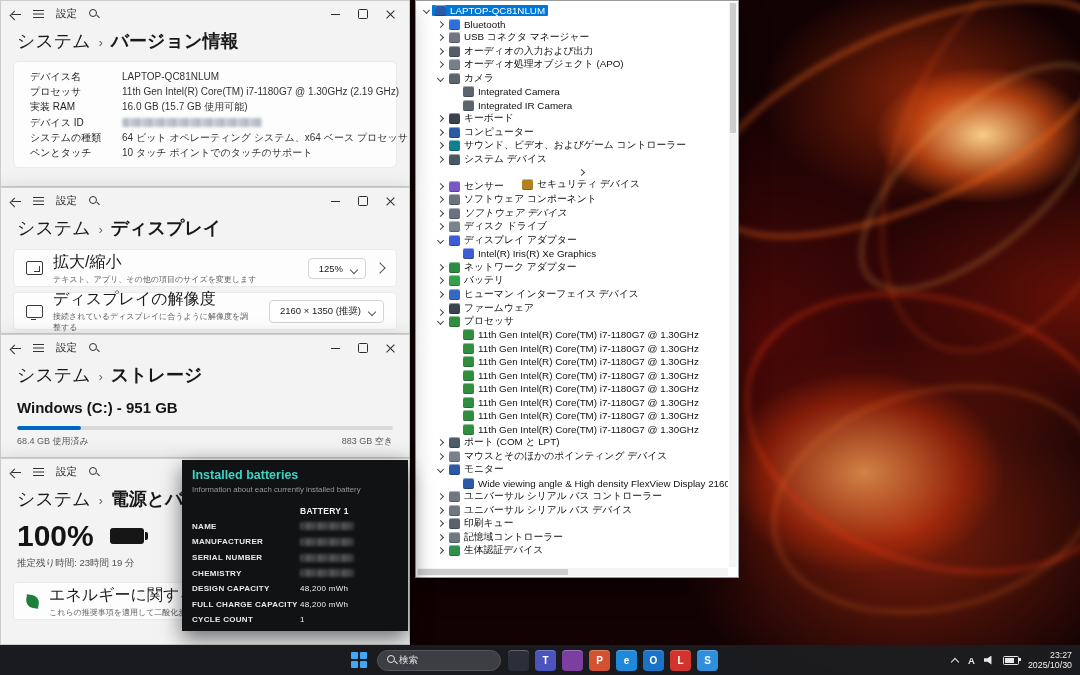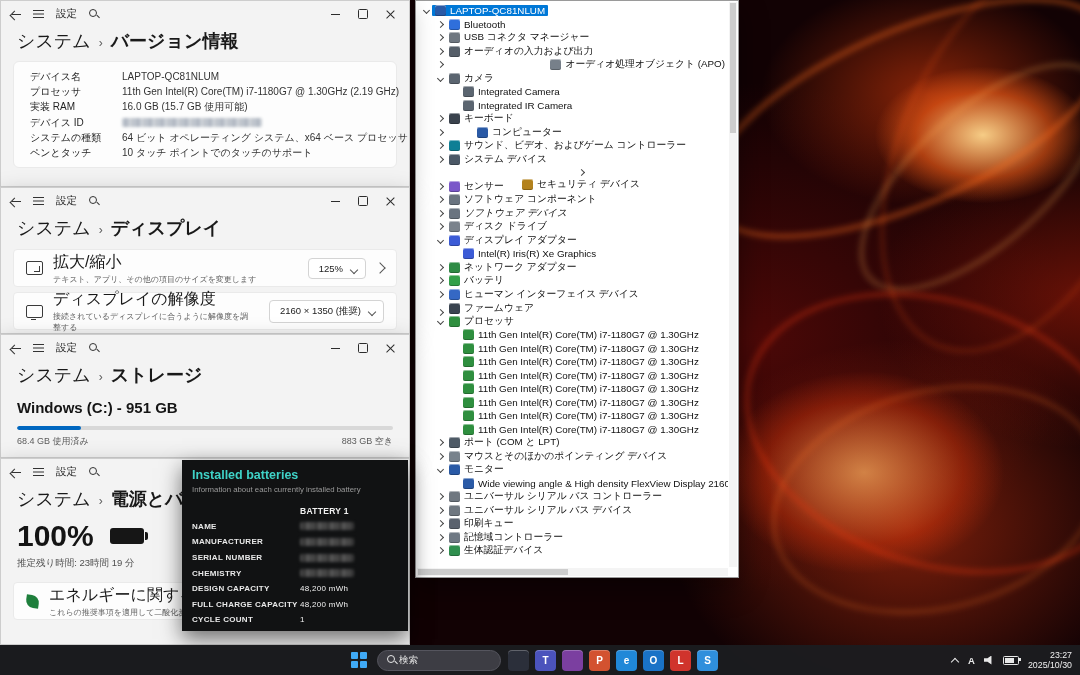--- a/index.html
+++ b/index.html
@@ -178,21 +178,21 @@
             <span>USB コネクタ マネージャー</span>
           </span>
         </div>
         <div class="tree-row" style="padding-left: 16px;">
           <span class="chev collapsed"></span>
           <span class="node">
             <span class="ticon" style="background: rgb(85, 94, 104);"></span>
             <span>オーディオの入力および出力</span>
           </span>
         </div>
-        <div class="tree-row" style="padding-left: 16px; justify-content: space-between;">
+        <div class="tree-row" style="padding-left: 16px;">
           <span class="chev collapsed"></span>
           <span class="node">
             <span class="ticon" style="background: rgb(119, 128, 138);"></span>
             <span>オーディオ処理オブジェクト (APO)</span>
           </span>
         </div>
         <div class="tree-row" style="padding-left: 16px;">
           <span class="chev expanded"></span>
           <span class="node">
             <span class="ticon" style="background: rgb(91, 101, 112);"></span>
@@ -213,21 +213,21 @@
             <span>Integrated IR Camera</span>
           </span>
         </div>
         <div class="tree-row" style="padding-left: 16px;">
           <span class="chev collapsed"></span>
           <span class="node">
             <span class="ticon" style="background: rgb(58, 66, 77);"></span>
             <span>キーボード</span>
           </span>
         </div>
-        <div class="tree-row" style="padding-left: 16px; gap: 28px;">
+        <div class="tree-row" style="padding-left: 16px;">
           <span class="chev collapsed"></span>
           <span class="node">
             <span class="ticon" style="background: rgb(42, 90, 166);"></span>
             <span>コンピューター</span>
           </span>
         </div>
         <div class="tree-row" style="padding-left: 16px;">
           <span class="chev collapsed"></span>
           <span class="node">
             <span class="ticon" style="background: rgb(15, 127, 149);"></span>

